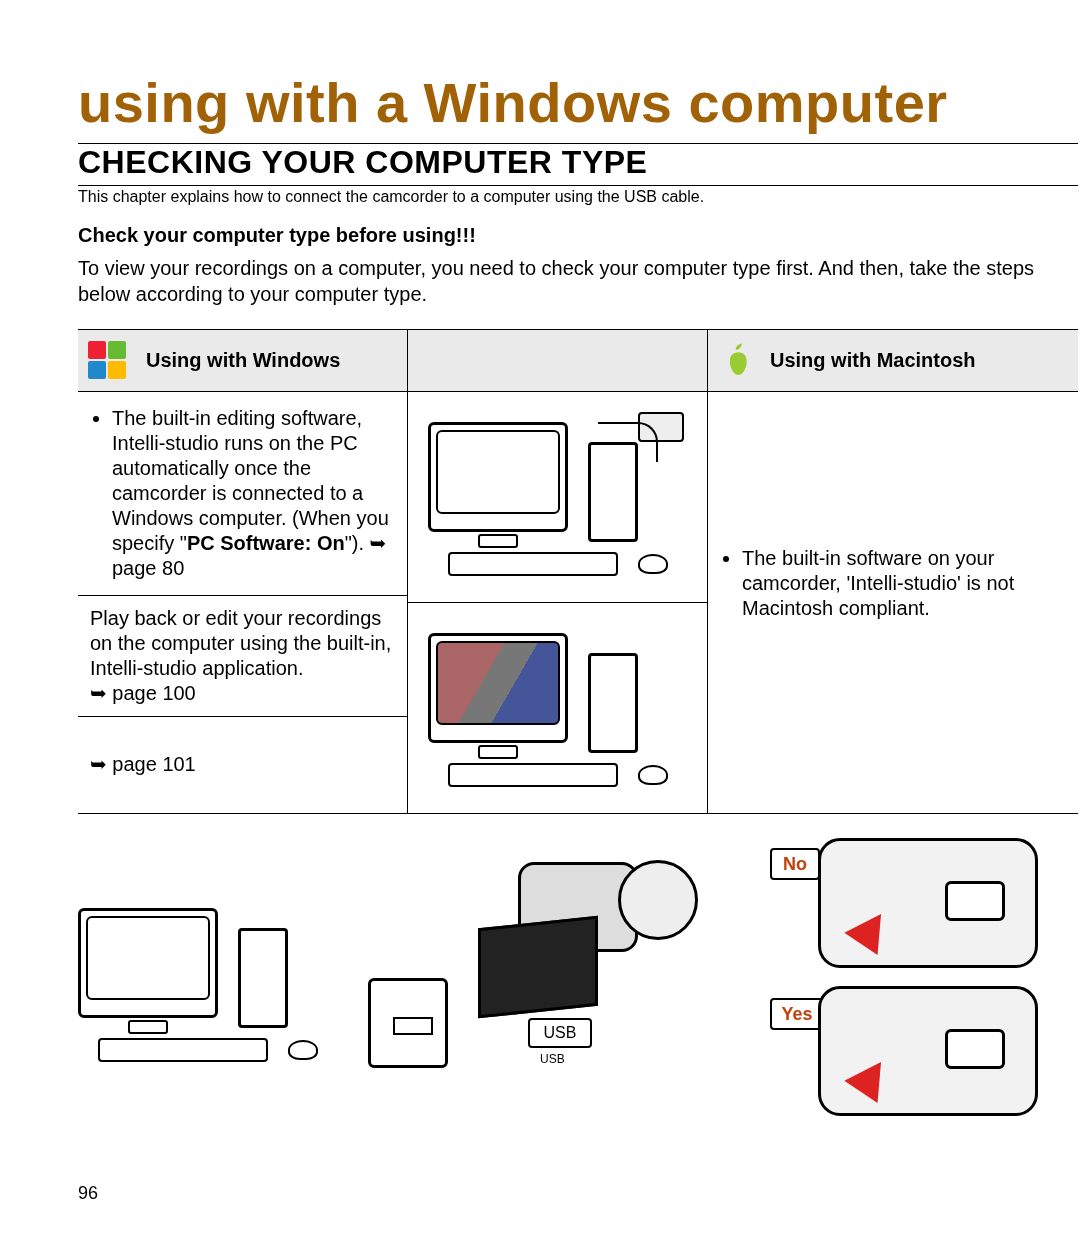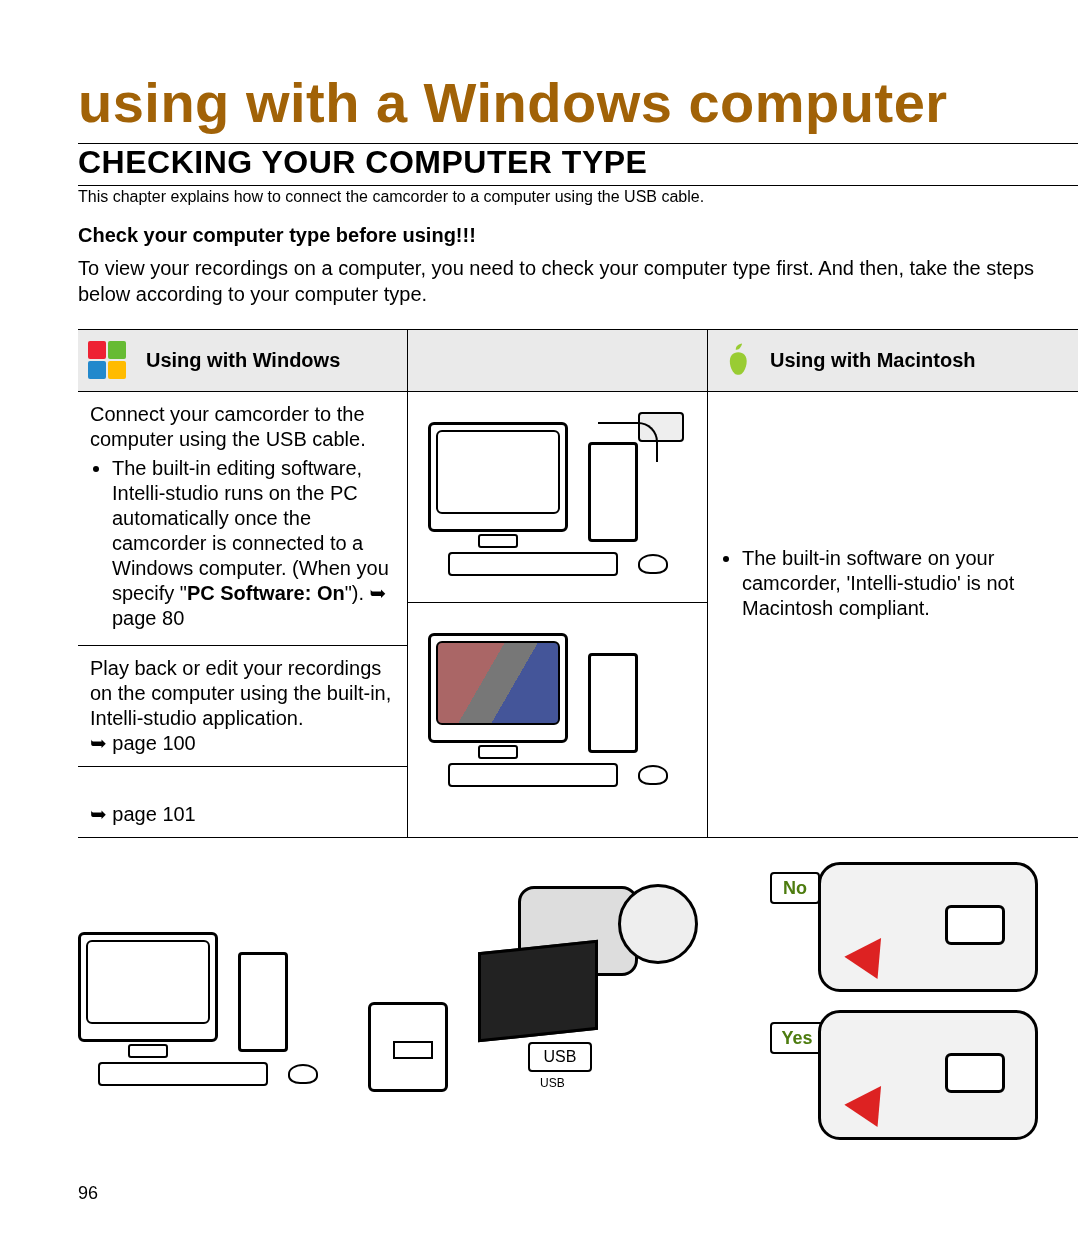--- a/index.html
+++ b/index.html
@@ -57,21 +57,21 @@
   .bottom .bigcam { position:absolute; left:400px; top:14px; width:280px; height:200px; }
   .bottom .bigcam .body1{position:absolute; left:40px; top:10px; width:120px; height:90px; border:3px solid #000; border-radius:16px; background:#ddd;}
   .bottom .bigcam .lens {position:absolute; left:140px; top:8px; width:80px; height:80px; border:3px solid #000; border-radius:50%; background:#eee;}
   .bottom .bigcam .screen{position:absolute; left:0; top:70px; width:120px; height:90px; border:3px solid #000; background:#222; transform:skewY(-6deg);}
   .bottom .usb-tag { position:absolute; left:450px; top:180px; width:64px; height:30px; border:2px solid #000; border-radius:4px; background:#fff; font-size:16px; display:flex; align-items:center; justify-content:center;}
   .bottom .usb-small { position:absolute; left:462px; top:214px; font-size:12px; }
   .bottom .callouts { position:absolute; right:0; top:0; width:260px; }
   .callout { width:220px; height:130px; border:3px solid #000; border-radius:22px; background:#f2f2f2; margin-bottom:18px; position:relative; overflow:hidden;}
   .callout .plug { position:absolute; right:30px; top:40px; width:60px; height:40px; border:3px solid #000; border-radius:6px; background:#fff;}
   .callout .arrow { position:absolute; left:30px; bottom:18px; width:0;height:0; border-left:20px solid transparent; border-right:20px solid transparent; border-bottom:36px solid #d22; transform:rotate(34deg);}
-  .tag { position:absolute; left:-48px; width:50px; height:32px; border:2px solid #000; border-radius:4px; background:#fff; color:#4d7c0f; font-weight:bold; display:flex; align-items:center; justify-content:center; font-size:18px;}
+  .tag { position:absolute; left:-48px; width:50px; height:32px; border:2px solid #000; border-radius:4px; background:#fff; color:#c2410c; font-weight:bold; display:flex; align-items:center; justify-content:center; font-size:18px;}
   .tag.no  { top:10px; }
   .tag.yes { top:160px; width:54px;}
   .pagenum { font-size:18px; }
   .pagenum-wrap { position:absolute; left:78px; bottom:30px; }
 </style>
 </head>
 <body>
 
 <div class="page">
   <div class="chapter-title">using with a Windows computer</div>
@@ -89,21 +89,20 @@
         <span class="winlogo">
           <span class="r"></span>
             <span class="g"></span>
             <span class="b"></span>
             <span class="y"></span>
         </span>
         <span>Using with Windows</span>
       </div>
 
       <div class="cell">
-        <div>Connect your camcorder to the computer using the USB cable.</div>
         <ul class="bul">
           <li>
             <span>The built-in editing software, Intelli-studio runs on the PC automatically once the camcorder is connected to a Windows computer. (When you specify "</span><b>PC Software: On</b><span>"). </span><span>➥</span> <span>page 80</span>
           </li>
         </ul>
       </div>
 
       <div class="divider"></div>
       <div class="cell">
         <span>Play back or edit your recordings on the computer using the built-in, Intelli-studio application.</span><br>

